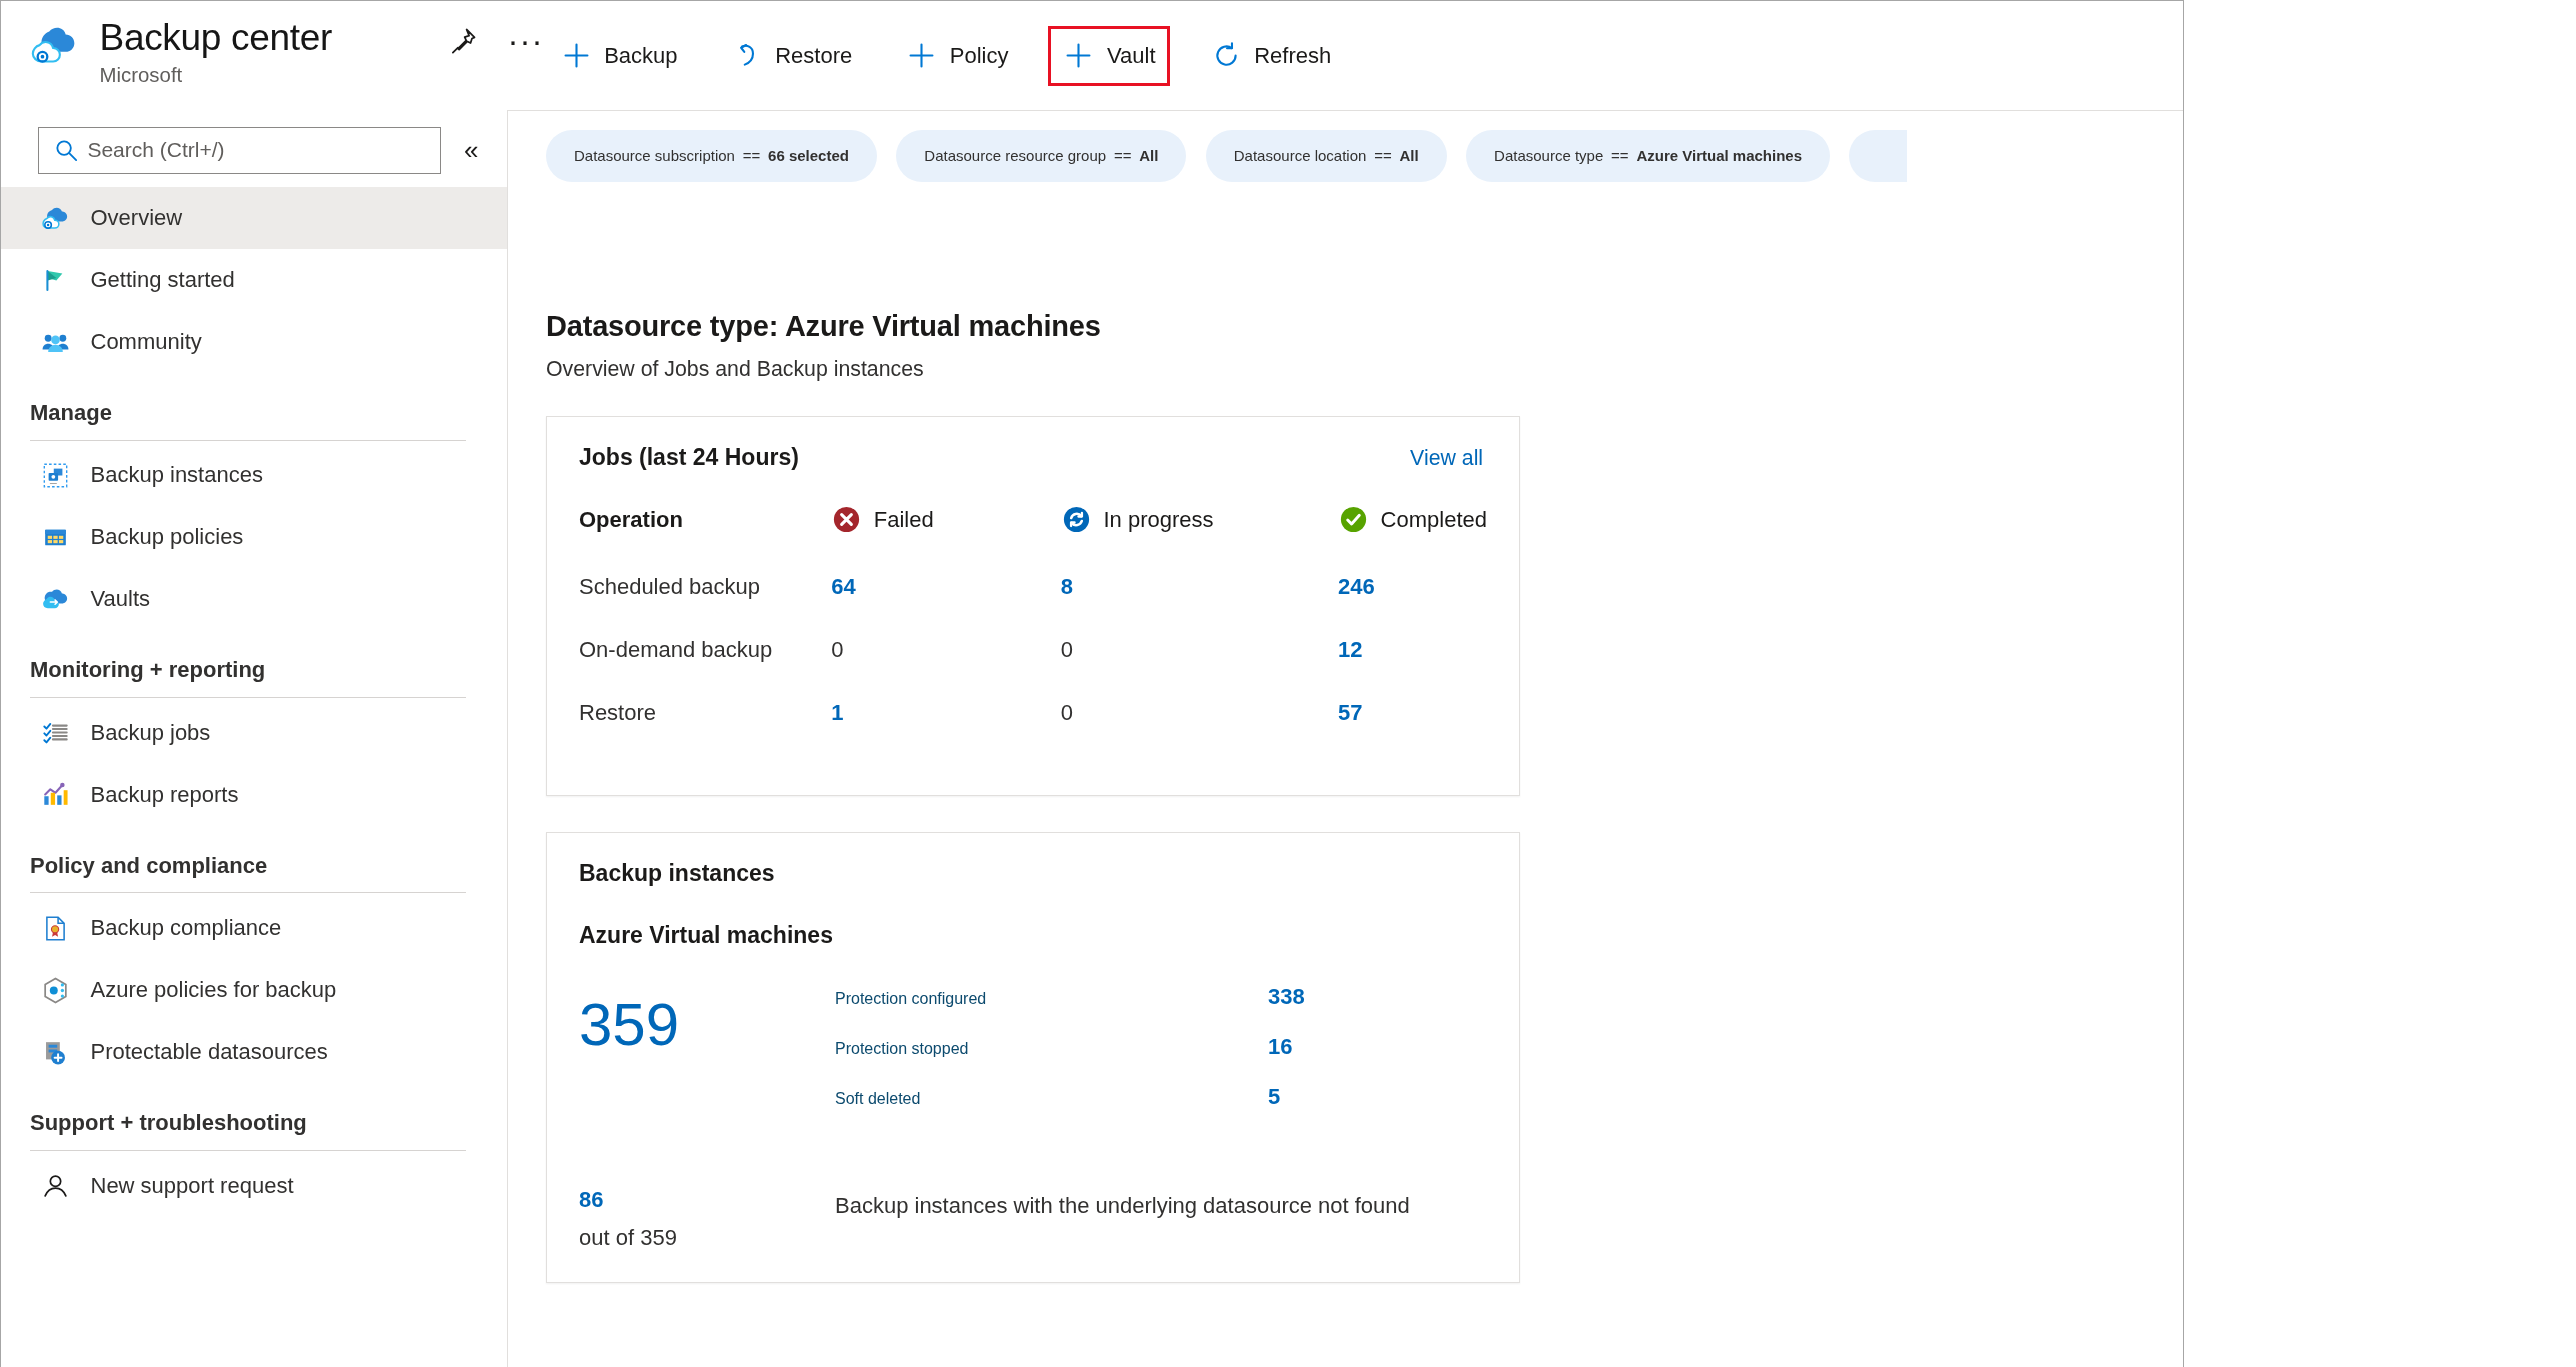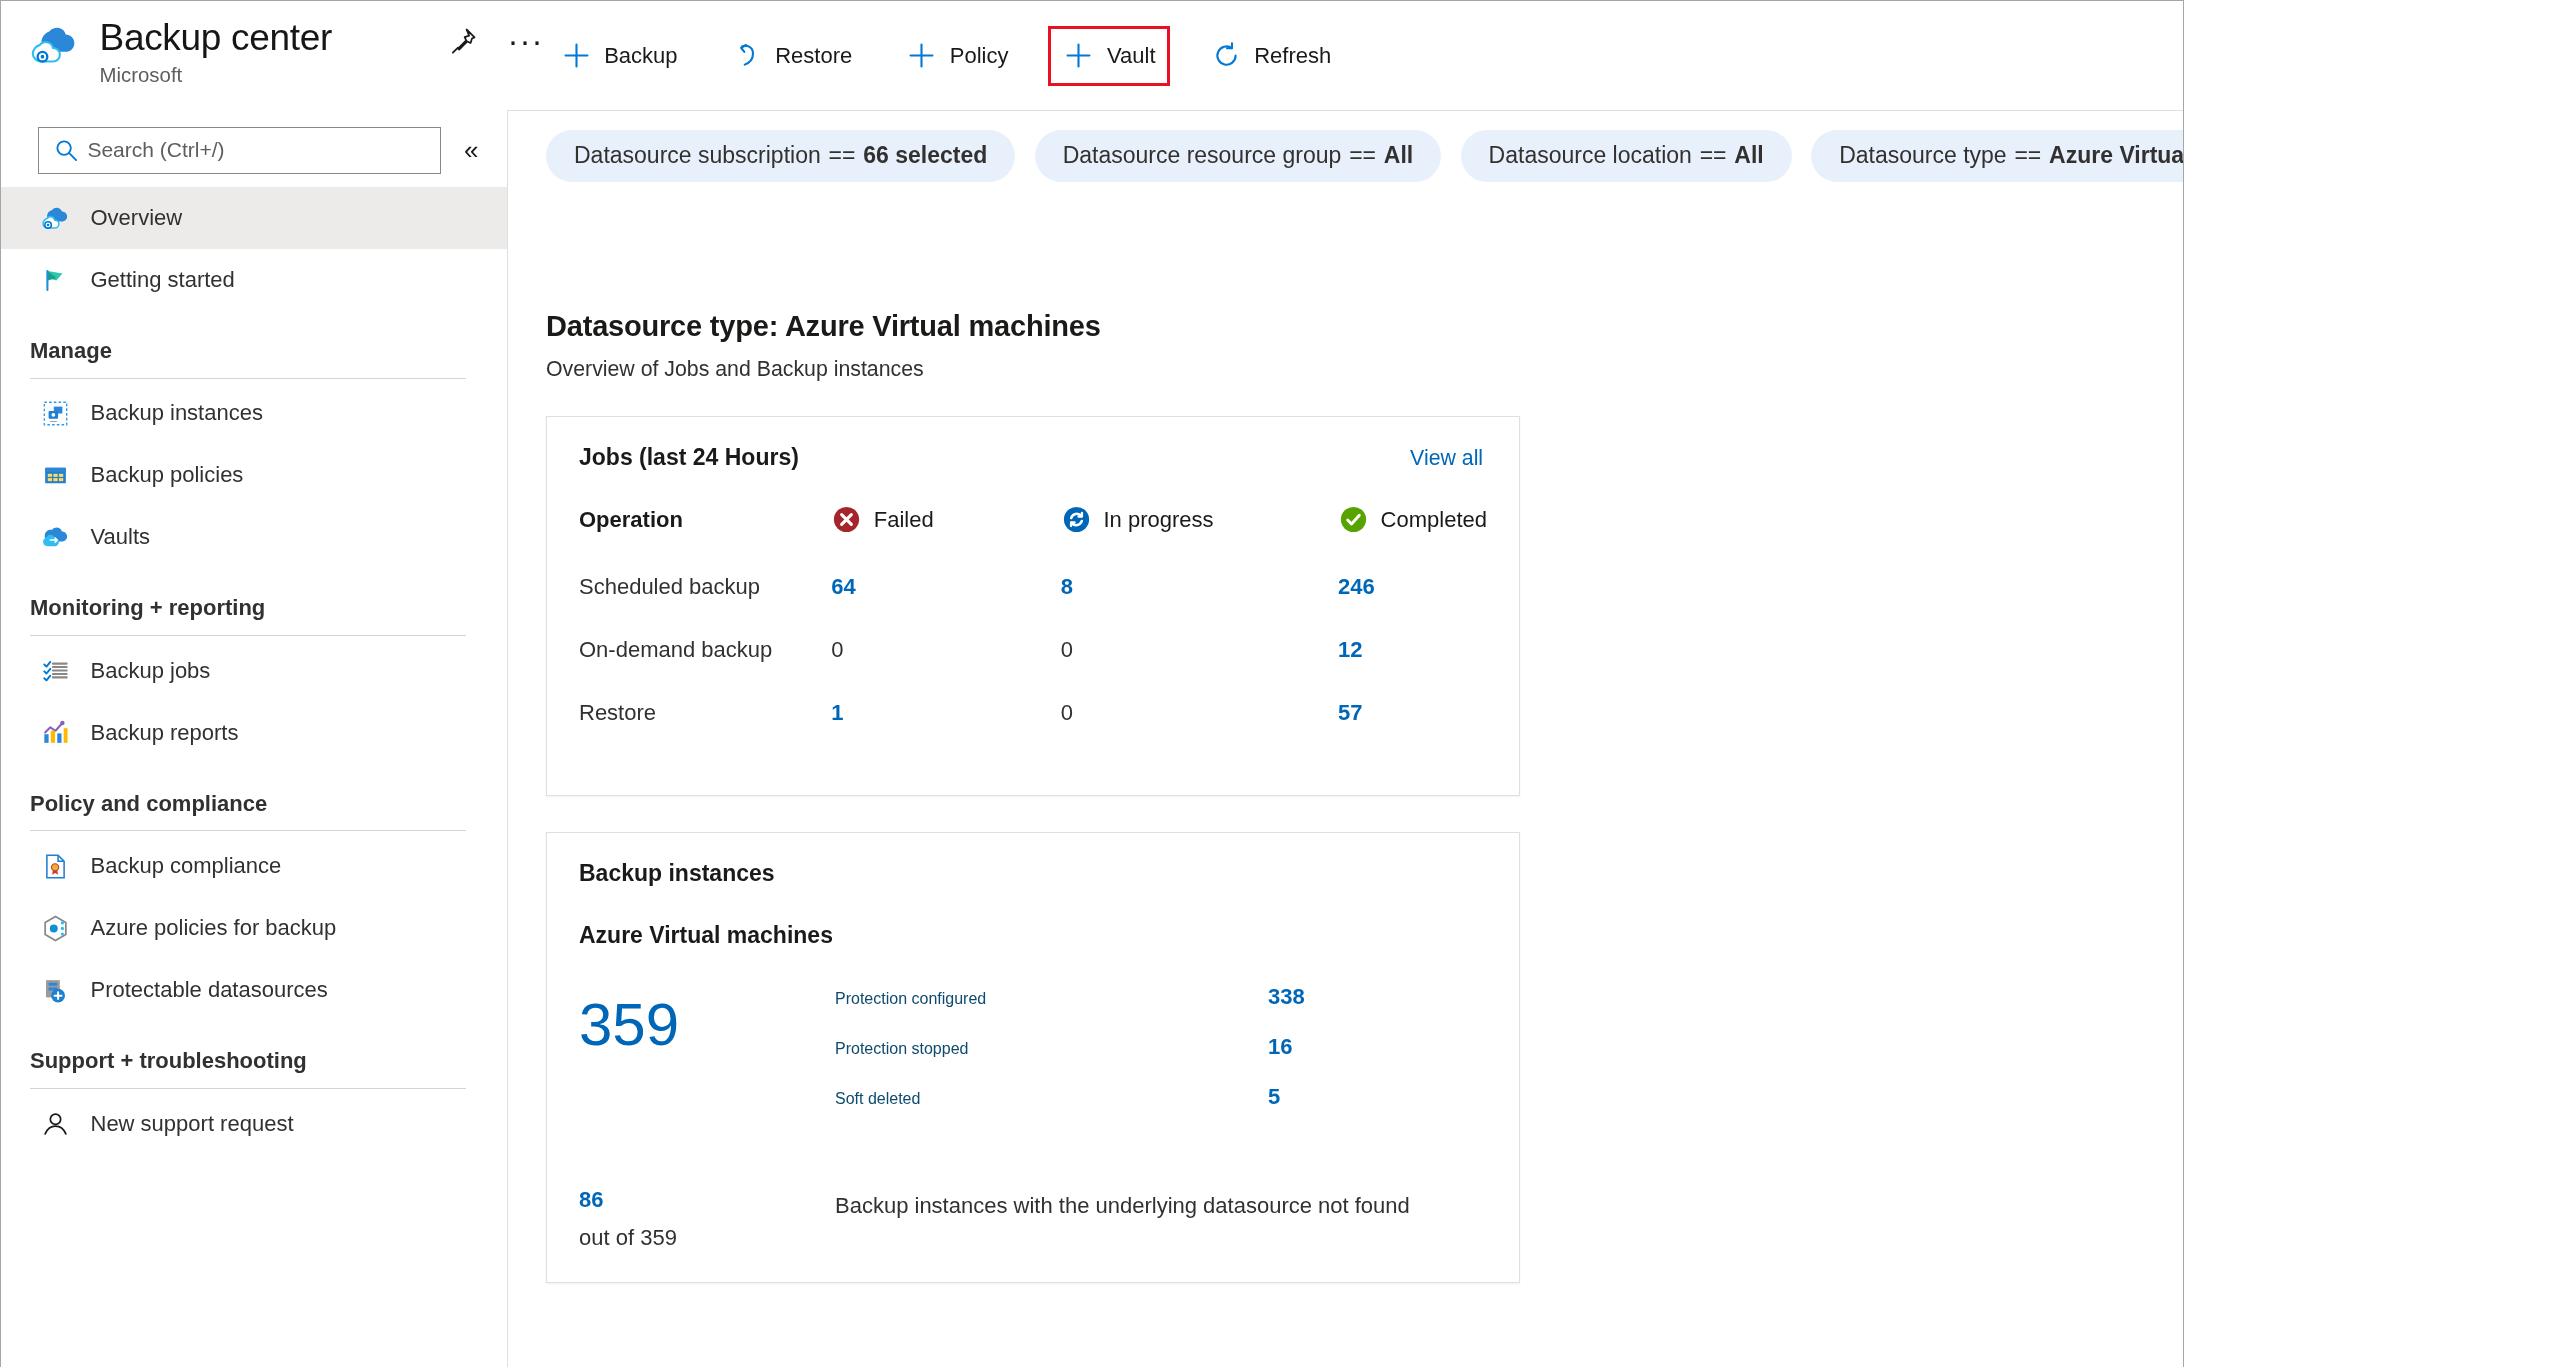--- a/index.html
+++ b/index.html
@@ -125,21 +125,21 @@
     position: absolute; left: 507px; top: 110px;
     right: 0; height: 89px;
     display: flex; align-items: center;
     padding-left: 38px; overflow: hidden;
   }
   .chip {
     height: 52px; border-radius: 26px;
     background: #e8f1fb; color: #323130;
     display: flex; align-items: center;
     padding: 0 28px; margin-right: 19.4px;
-    font-size: 23px; white-space: nowrap;
+    font-size: 15px; white-space: nowrap;
     flex: 0 0 auto;
   }
   .chip b { font-weight: bold; margin-left: 7.8px; }
   .chip .cmp { margin-left: 7.8px; }
   .chip-partial {
     width: 58px; flex: 0 0 58px; padding: 0;
     border-radius: 26px 0 0 26px;
   }
 
   
@@ -276,20 +276,33 @@
         <span class="nav-ico">
           <svg viewBox="0 0 36 36" width="31" height="31">
             <path d="M9 7l17 3-7 8-10-3z" fill="#30c8ad"></path>
             <path d="M9 7l10 8-10 3z" fill="#1a9e8e"></path>
             <path d="M8.6 7v22" stroke="#1a8fd4" stroke-width="2.4" stroke-linecap="round"></path>
           </svg>
         </span>
         <span class="nav-label">Getting started</span>
       </div>
 
+      <div class="nav-item">
+        <span class="nav-ico">
+          <svg viewBox="0 0 36 36" width="31" height="31">
+            <circle cx="9.5" cy="13" r="4" fill="#1f7fd0"></circle>
+            <path d="M3 26c0-4 3-6.5 6.5-6.5S16 22 16 26z" fill="#1f7fd0"></path>
+            <circle cx="26.5" cy="13" r="4" fill="#1f7fd0"></circle>
+            <path d="M20 26c0-4 3-6.5 6.5-6.5S33 22 33 26z" fill="#1f7fd0"></path>
+            <circle cx="18" cy="15" r="5" fill="#4fc3f7"></circle>
+            <path d="M9.5 29c0-5 3.8-8.5 8.5-8.5S26.5 24 26.5 29z" fill="#4fc3f7"></path>
+          </svg>
+        </span>
+        <span class="nav-label">Community</span>
+      </div>
 
       <div class="nav-group">
         <div class="nav-group-title">Manage</div>
         <div class="nav-group-rule"></div>
       </div>
       <div class="group-items">
         <div class="nav-item">
           <span class="nav-ico">
             <svg viewBox="0 0 36 36" width="31" height="31">
               <rect x="5" y="5" width="26" height="26" fill="none" stroke="#2f9bf0" stroke-width="1.6" stroke-dasharray="3 2.5"></rect>

